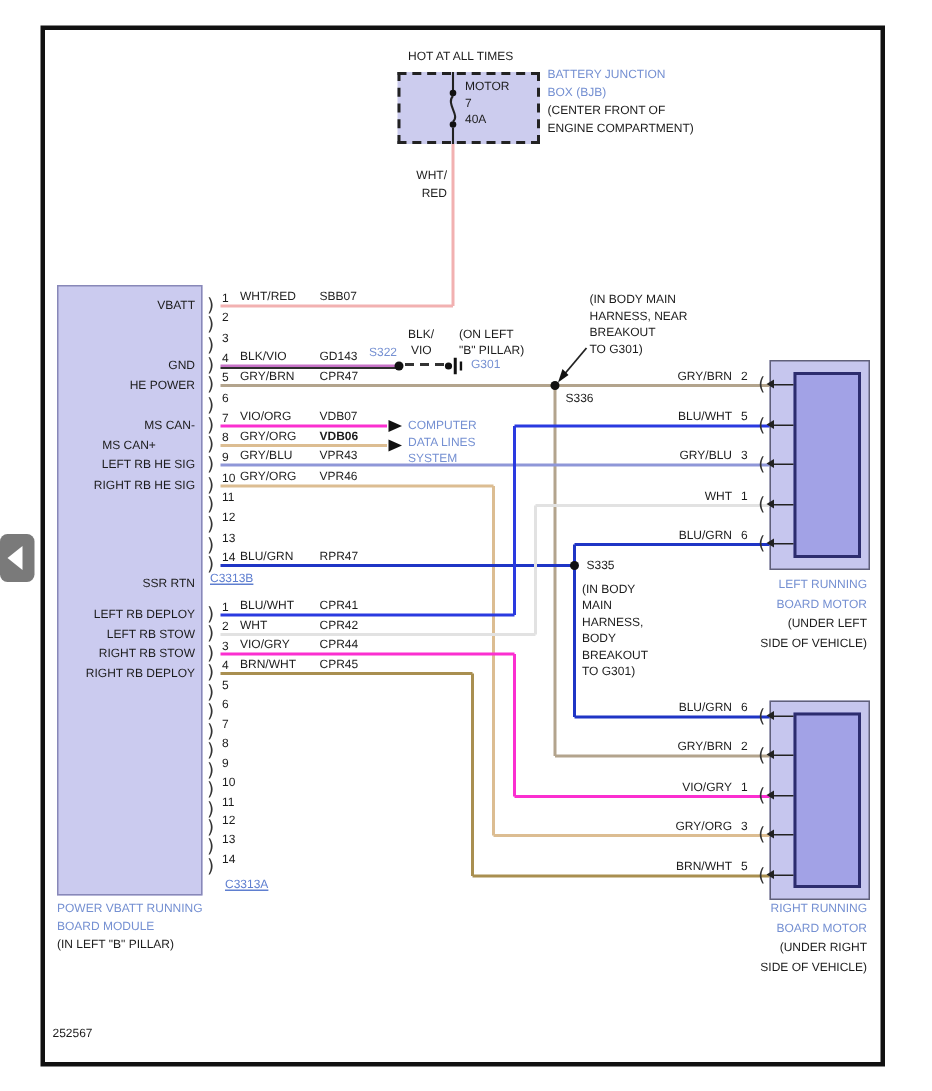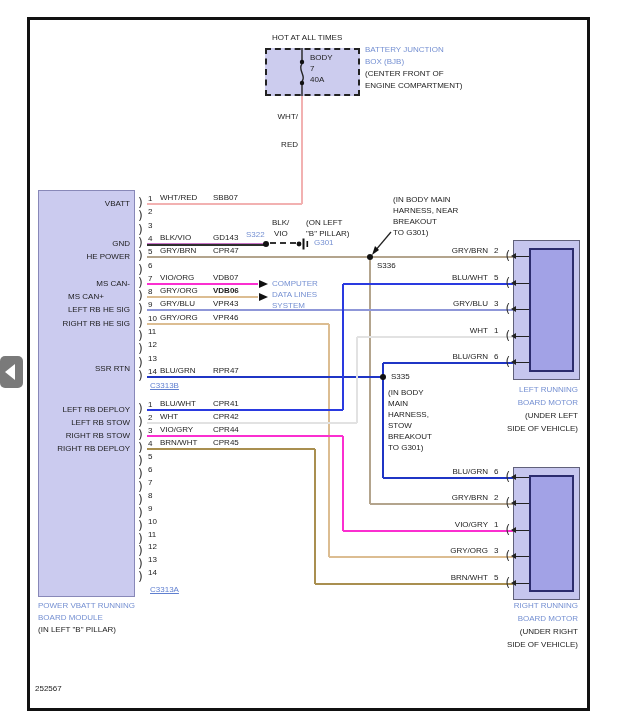--- a/index.html
+++ b/index.html
@@ -49,30 +49,30 @@
 
   <div class="t" style="left:272px;top:33px">HOT AT ALL TIMES</div>
   <div id="bjb-box" class="box"></div>
   <svg id="fuse-svg" style="left:296px;top:48px" width="13" height="48" viewBox="0 0 13 48">
     <line x1="6" y1="0" x2="6" y2="13" stroke="#222" stroke-width="1.4"></line>
     <circle cx="6" cy="14" r="2.2" fill="#111"></circle>
     <path d="M6,16 C1,21 11,29 6,33" fill="none" stroke="#222" stroke-width="1.4"></path>
     <circle cx="6" cy="35" r="2.2" fill="#111"></circle>
     <line x1="6" y1="37" x2="6" y2="48" stroke="#222" stroke-width="1.4"></line>
   </svg>
-  <div class="t" style="left:310px;top:53px">BODY</div>
+  <div class="t" style="left:310px;top:53px">MOTOR</div>
   <div class="t" style="left:310px;top:64px">7</div>
   <div class="t" style="left:310px;top:75px">40A</div>
   <div class="t tb" style="left:365px;top:45px">BATTERY JUNCTION</div>
   <div class="t tb" style="left:365px;top:57px">BOX (BJB)</div>
   <div class="t" style="left:365px;top:69px">(CENTER FRONT OF</div>
   <div class="t" style="left:365px;top:81px">ENGINE COMPARTMENT)</div>
 
   <div class="t tr" style="left:258px;top:112px;width:40px">WHT/</div>
-  <div class="t tr" style="left:258px;top:140px;width:40px">RED</div>
+  <div class="t tr" style="left:258px;top:124px;width:40px">RED</div>
 
   <div class="t tb" style="left:246px;top:230px">S322</div>
   <div class="t" style="left:272px;top:218px">BLK/</div>
   <div class="t" style="left:274px;top:229px">VIO</div>
   <div class="t" style="left:306px;top:218px">(ON LEFT</div>
   <div class="t" style="left:306px;top:229px">"B" PILLAR)</div>
   <div id="gnd-dash"></div>
   <svg style="left:296px;top:238px" width="16" height="12" viewBox="0 0 16 12">
     <circle cx="3" cy="6" r="2.4" fill="#111"></circle>
     <rect x="6.5" y="0.5" width="2" height="11" fill="#111"></rect>
@@ -91,26 +91,26 @@
   <svg style="left:366px;top:228px" width="30" height="30" viewBox="0 0 30 30">
     <line x1="25" y1="4" x2="9" y2="23" stroke="#222" stroke-width="1.2"></line>
     <polygon points="6,27 13,22 9,18" fill="#111"></polygon>
   </svg>
   <div class="t" style="left:377px;top:261px">S336</div>
 
   <div class="t" style="left:391px;top:372px">S335</div>
   <div class="t" style="left:388px;top:388px">(IN BODY</div>
   <div class="t" style="left:388px;top:399px">MAIN</div>
   <div class="t" style="left:388px;top:410px">HARNESS,</div>
-  <div class="t" style="left:388px;top:421px">STOW</div>
+  <div class="t" style="left:388px;top:421px">BODY</div>
   <div class="t" style="left:388px;top:432px">BREAKOUT</div>
   <div class="t" style="left:388px;top:443px">TO G301)</div>
 
   <div id="module-box" class="box"></div>
-  <div class="t tl" style="left:150px;top:381px">C3313B</div>
+  <div class="t tl" style="left:140px;top:381px">C3313B</div>
   <div class="t tl" style="left:150px;top:585px">C3313A</div>
   <div class="t tb" style="left:38px;top:601px">POWER VBATT RUNNING</div>
   <div class="t tb" style="left:38px;top:613px">BOARD MODULE</div>
   <div class="t" style="left:38px;top:625px">(IN LEFT "B" PILLAR)</div>
 
   <div id="lm-outer" class="box motor-outer"></div>
   <div id="lm-inner" class="box motor-inner"></div>
   <div class="t tb tr" style="left:430px;top:385px;width:148px">LEFT RUNNING</div>
   <div class="t tb tr" style="left:430px;top:398px;width:148px">BOARD MOTOR</div>
   <div class="t tr" style="left:430px;top:411px;width:148px">(UNDER LEFT</div>
@@ -196,21 +196,21 @@
     <div class="t" style="left: 160px; top: 313px;">GRY/ORG</div>
     <div class="t" style="left: 213px; top: 313px;">VPR46</div>
     <div class="bracket" style="left: 137px; top: 330px;">)</div>
     <div class="t" style="left: 148px; top: 327px;">11</div>
     <div class="bracket" style="left: 137px; top: 343px;">)</div>
     <div class="t" style="left: 148px; top: 340px;">12</div>
     <div class="bracket" style="left: 137px; top: 357px;">)</div>
     <div class="t" style="left: 148px; top: 354px;">13</div>
     <div class="bracket" style="left: 137px; top: 370px;">)</div>
     <div class="t" style="left: 148px; top: 367px;">14</div>
-    <div class="t tr" style="left: 42px; top: 364px; width: 88px; text-align: right;">SSR RTN</div>
+    <div class="t tr" style="left: 42px; top: 384px; width: 88px; text-align: right;">SSR RTN</div>
     <div class="t" style="left: 160px; top: 366px;">BLU/GRN</div>
     <div class="t" style="left: 213px; top: 366px;">RPR47</div>
     <div class="bracket" style="left: 137px; top: 403px;">)</div>
     <div class="t" style="left: 148px; top: 400px;">1</div>
     <div class="t tr" style="left: 42px; top: 405px; width: 88px;">LEFT RB DEPLOY</div>
     <div class="t" style="left: 160px; top: 399px;">BLU/WHT</div>
     <div class="t" style="left: 213px; top: 399px;">CPR41</div>
     <div class="bracket" style="left: 137px; top: 416px;">)</div>
     <div class="t" style="left: 148px; top: 413px;">2</div>
     <div class="t tr" style="left: 42px; top: 418px; width: 88px;">LEFT RB STOW</div>

